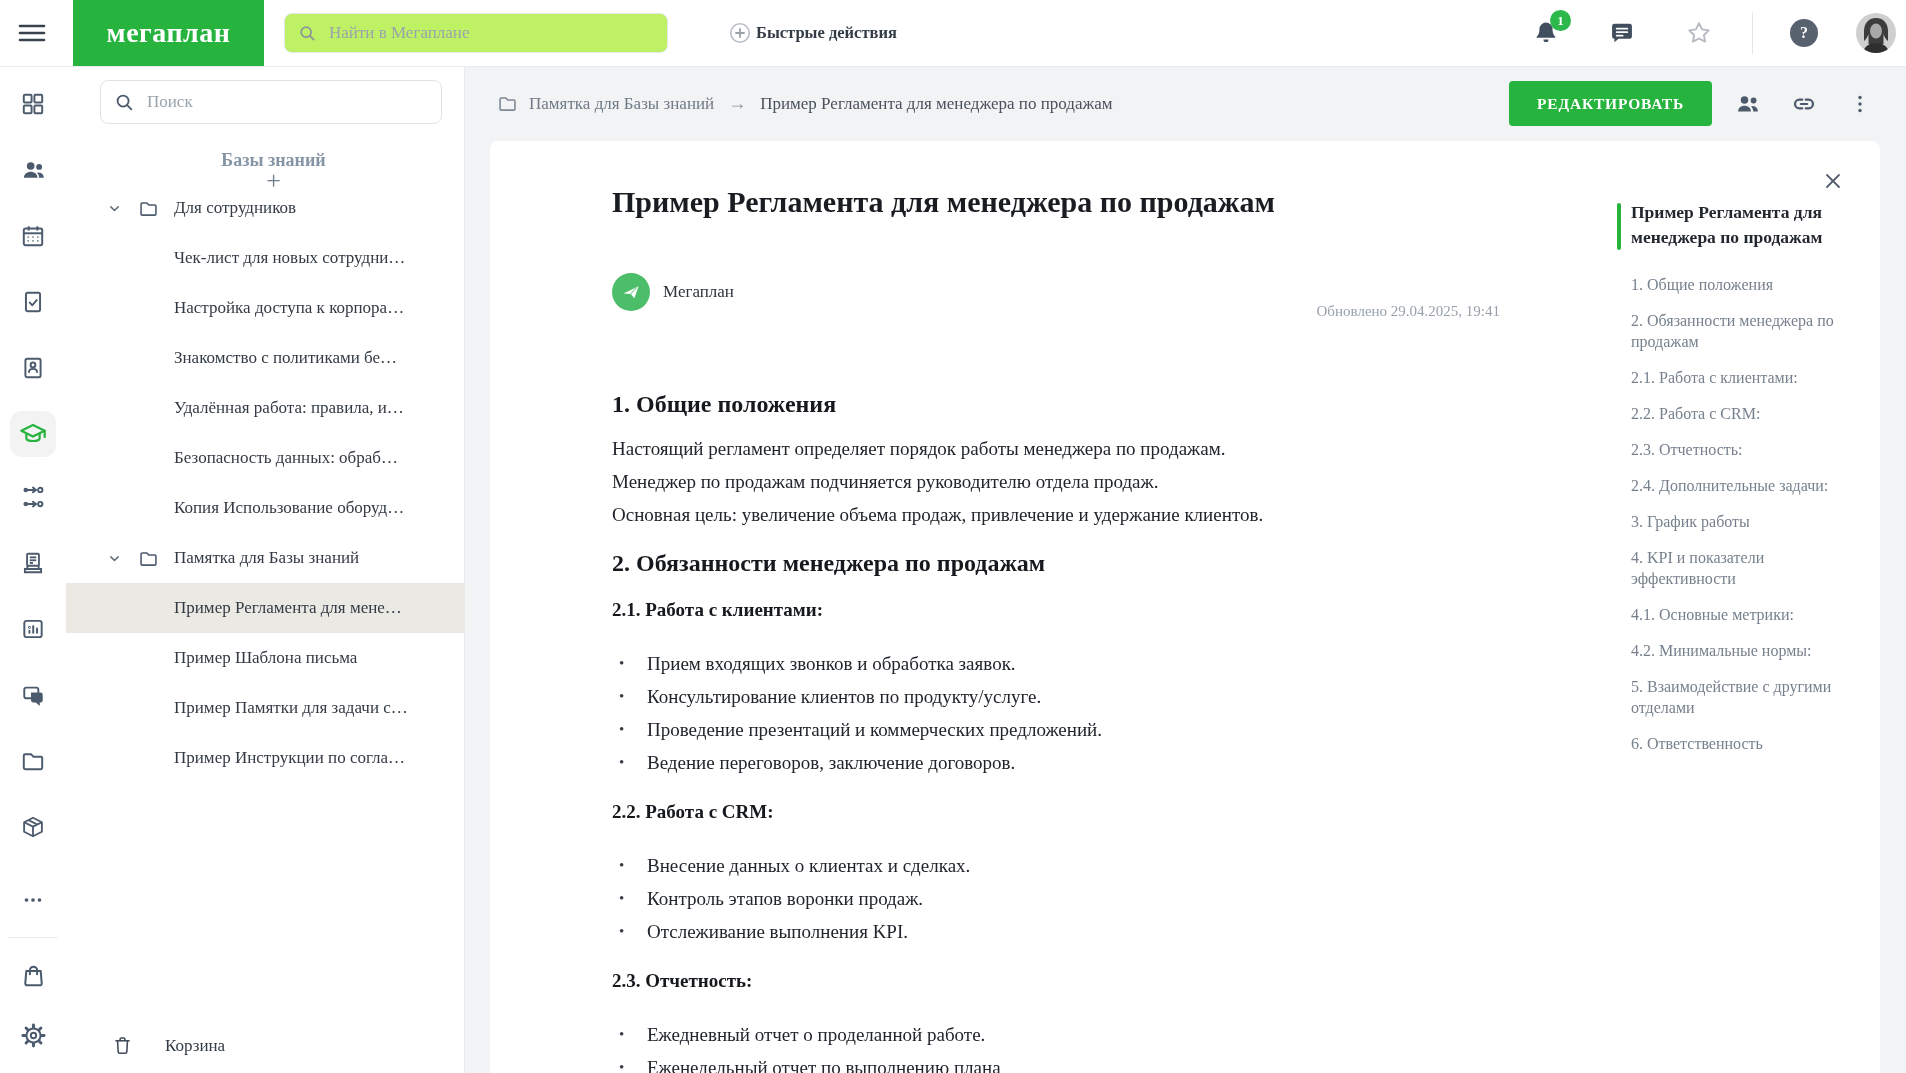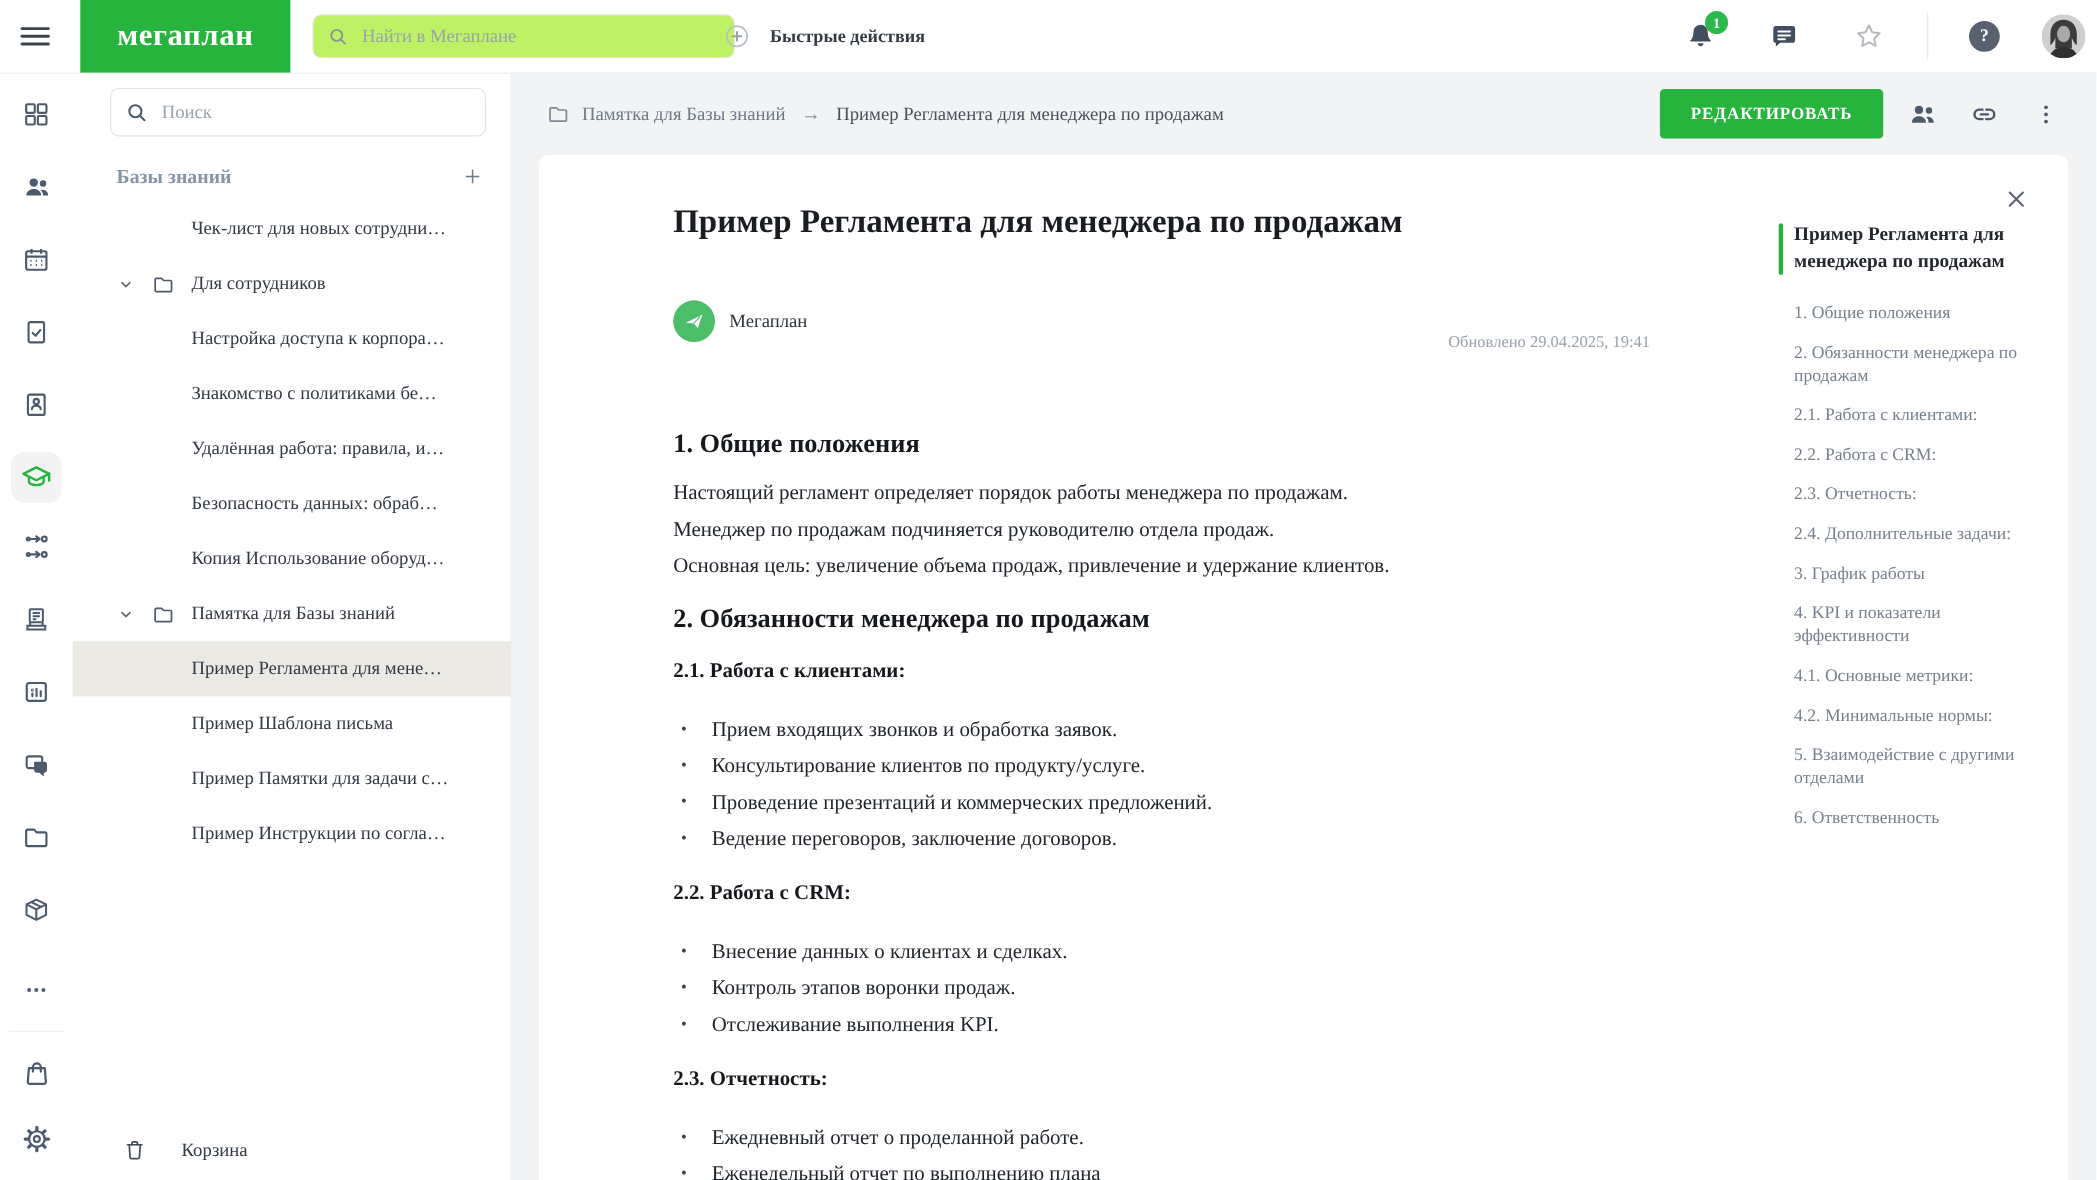--- a/index.html
+++ b/index.html
@@ -12,21 +12,21 @@
           border-bottom:1px solid #ebedef;z-index:5;}
   #hamburger{position:absolute;left:16px;top:18px;width:32px;height:30px;cursor:pointer;}
   #logo{position:absolute;left:73px;top:0;width:191px;height:66px;background:#27b43e;
         display:flex;align-items:center;justify-content:center;}
   #logo span{color:#fff;font-size:28px;font-weight:bold;letter-spacing:.5px;}
   #top-search{position:absolute;left:284px;top:13px;width:384px;height:40px;background:#bef264;
         border:1px solid #e4e6e8;border-radius:8px;display:flex;align-items:center;padding:0 12px;box-sizing:border-box;}
   #top-search input{border:none;outline:none;background:transparent;font-size:17px;color:#333;
         margin-left:10px;width:100%;font-family:inherit;}
   #top-search input::placeholder{color:#9aa3ac;}
-  #quick-actions{position:absolute;left:658px;top:18px;height:30px;display:flex;align-items:center;gap:18px;cursor:pointer;}
+  #quick-actions{position:absolute;left:728px;top:18px;height:30px;display:flex;align-items:center;gap:4px;cursor:pointer;}
   #quick-actions .qa-label{font-size:16.5px;font-weight:bold;color:#333b45;}
   .topbar-right-ico{position:absolute;top:15px;width:36px;height:36px;display:flex;align-items:center;justify-content:center;cursor:pointer;}
   #bell-wrap{left:1528px;}
   #bell-badge{position:absolute;left:22px;top:-5px;min-width:21px;height:21px;border-radius:11px;background:#2db84c;
         color:#fff;font-size:13px;font-weight:bold;display:flex;align-items:center;justify-content:center;padding:0 4px;box-sizing:border-box;}
   #chat-wrap{left:1604px;}
   #star-wrap{left:1681px;}
   #top-divider{position:absolute;left:1752px;top:12px;width:1px;height:42px;background:#e4e6e9;}
   #help-wrap{left:1786px;}
   #help-circle{width:28px;height:28px;border-radius:50%;background:#58626f;color:#fff;font-size:16px;
@@ -39,21 +39,21 @@
   .rail-item.active{left:10px;width:46px;height:46px;background:#f3f3f4;border-radius:12px;}
   #rail-divider{position:absolute;left:8px;top:871px;width:50px;height:1px;background:#ededef;}
 
   
   #sidebar{position:absolute;left:66px;top:66px;width:399px;height:1007px;background:#fff;
         border-right:1px solid #e9ebed;box-sizing:border-box;}
   #side-search{position:absolute;left:34px;top:14px;width:342px;height:44px;border:1px solid #dfe2e5;
         border-radius:8px;display:flex;align-items:center;padding:0 12px;box-sizing:border-box;background:#fff;}
   #side-search input{border:none;outline:none;background:transparent;font-size:17px;margin-left:10px;width:100%;font-family:inherit;color:#333;}
   #side-search input::placeholder{color:#9aa3ac;}
-  #kb-header{position:absolute;left:40px;top:84px;width:335px;display:flex;align-items:center;justify-content:space-between;}
+  #kb-header{position:absolute;left:40px;top:84px;width:335px;display:flex;align-items:center;justify-content:space-between;flex-direction:column;}
   #kb-title{font-size:18px;color:#8695a5;font-weight:bold;}
   #kb-add{font-size:26px;font-weight:300;color:#6e7b88;line-height:20px;cursor:pointer;padding:0 4px;}
   #tree{position:absolute;left:0;top:117px;width:399px;}
   .tree-row{display:flex;align-items:center;height:50px;padding-left:42px;box-sizing:border-box;
         font-size:17px;color:#333a44;cursor:pointer;white-space:nowrap;overflow:hidden;}
   .tree-row .chev{width:30px;display:flex;align-items:center;}
   .tree-row .fold{width:36px;display:flex;align-items:center;}
   .tree-row.t-doc{padding-left:108px;}
   .tree-row.selected{background:#eae9e3;}
   #trash-row{position:absolute;left:46px;top:969px;display:flex;align-items:center;gap:32px;cursor:pointer;}
@@ -317,36 +317,36 @@
             <line x1="15.5" y1="15.5" x2="20" y2="20"></line>
           </svg>
       </span>
       <input type="text" placeholder="Поиск" style="">
     </div>
     <div id="kb-header">
       <span id="kb-title">Базы знаний</span>
       <span id="kb-add">+</span>
     </div>
     <div id="tree">
-        <div class="tree-row t-doc">
-
-    <span class="tree-label">Чек-лист для новых сотрудни…</span>
-  </div>
         <div class="tree-row t-folder">
     <span class="chev ico">
       <svg width="13" height="13" viewBox="0 0 16 16" fill="none" stroke="#5f6b77" stroke-width="1.8" stroke-linecap="round" stroke-linejoin="round">
               <path d="M3.5 6l4.5 4.5L12.5 6"></path>
             </svg>
     </span>
     <span class="fold ico">
       <svg width="21" height="21" viewBox="0 0 24 24" fill="none" stroke="#4c5a6e" stroke-width="1.8" stroke-linejoin="round">
               <path d="M3.5 7a1.3 1.3 0 0 1 1.3-1.3h5.4l2 2.3h7a1.3 1.3 0 0 1 1.3 1.3v9a1.3 1.3 0 0 1-1.3 1.3H4.8A1.3 1.3 0 0 1 3.5 18.3z"></path>
             </svg>
     </span>
     <span class="tree-label">Для сотрудников</span>
+  </div>
+        <div class="tree-row t-doc">
+
+    <span class="tree-label">Чек-лист для новых сотрудни…</span>
   </div>
         <div class="tree-row t-doc">
 
     <span class="tree-label">Настройка доступа к корпора…</span>
   </div>
         <div class="tree-row t-doc">
 
     <span class="tree-label">Знакомство с политиками бе…</span>
   </div>
         <div class="tree-row t-doc">

